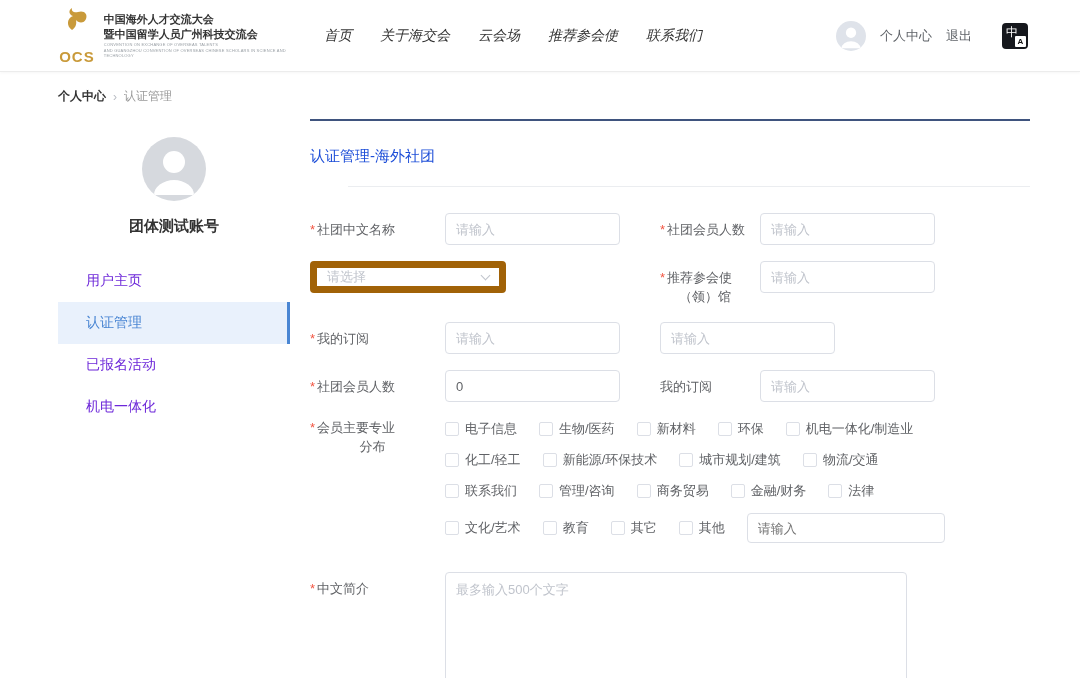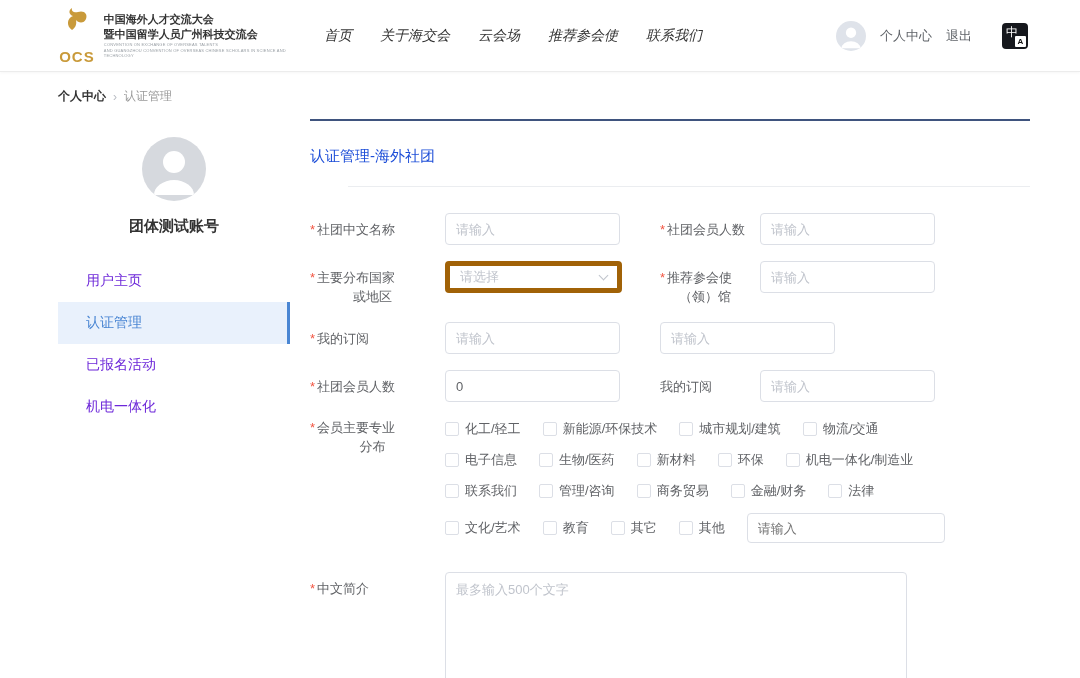--- a/index.html
+++ b/index.html
@@ -49,21 +49,21 @@
   .field { display:flex; align-items:flex-start; }
   .field.left { width:330px; margin-right:20px; flex:none; }
   .lbl { width:135px; flex:none; padding:0 10px 0 0; font-size:13px; color:#606266; padding-top:7px; }
   .field.right .lbl { width:100px; }
   .lbl .l1 { display:block; text-align:left; line-height:19px; }
   .lbl .l2 { display:block; text-align:center; line-height:19px; }
   .star { color:#f25643; font-style:normal; margin-right:2px; }
   input.ctl { width:175px; height:32px; border:1px solid #dcdfe6; border-radius:4px; padding:0 10px;
     font-size:13px; color:#606266; outline:none; background:#fff; font-family:inherit; }
   input.ctl::placeholder, textarea::placeholder { color:#c0c4cc; }
-  .select { width:177px; height:32px; border:5px solid #a16207; border-radius:4px; padding:0 10px;
+  .select { width:196px; height:32px; border:7px solid #a16207; border-radius:4px; padding:0 10px;
     display:flex; align-items:center; justify-content:space-between; cursor:pointer; background:#fff;text-align:center; }
   .select .ph { font-size:13px; color:#c0c4cc; }
   .chev { width:7px; height:7px; border-right:1.5px solid #c0c4cc; border-bottom:1.5px solid #c0c4cc;
     transform:rotate(45deg); margin-top:-4px; }
 
   
   .cb-group { padding-top:7px; width:490px; }
   .cb-row { display:flex; gap:22px; margin-bottom:13px; align-items:center; flex-wrap:nowrap; }
   .cb-item { display:inline-flex; align-items:center; font-size:13px; color:#606266; cursor:pointer; white-space:nowrap; }
   .cb-box { width:14px; height:14px; border:1px solid #dcdfe6; border-radius:2px; background:#fff; margin-right:6px; flex:none; }
@@ -154,24 +154,20 @@
         <div class="field right">
           <label class="lbl">
             <span class="l1"><i class="star">*</i><span>社团会员人数</span></span>
           </label>
           <input class="ctl" placeholder="请输入" style="">
         </div>
       </div>
 
       <div class="frow">
         <div class="field left">
-          <label class="lbl">
-            <span class="l1"><i class="star">*</i><span>主要分布国家</span></span>
-            <span class="l2">或地区</span>
-          </label>
           <div class="select">
             <span class="ph">请选择</span>
             <span class="chev"></span>
           </div>
         </div>
         <div class="field right">
           <label class="lbl">
             <span class="l1"><i class="star">*</i><span>推荐参会使</span></span>
             <span class="l2">（领）馆</span>
           </label>
@@ -208,55 +204,55 @@
 
       <div class="frow">
         <label class="lbl" style="padding-top:0;">
           <span class="l1"><i class="star">*</i><span>会员主要专业</span></span>
           <span class="l2">分布</span>
         </label>
         <div class="cb-group" style="padding-top:2px;">
           <div class="cb-row">
             <label class="cb-item">
                 <span class="cb-box"></span>
+                <span>电子信息</span>
+              </label>
+            <label class="cb-item">
+                <span class="cb-box"></span>
+                <span>生物/医药</span>
+              </label>
+            <label class="cb-item">
+                <span class="cb-box"></span>
+                <span>新材料</span>
+              </label>
+            <label class="cb-item">
+                <span class="cb-box"></span>
+                <span>环保</span>
+              </label>
+            <label class="cb-item">
+                <span class="cb-box"></span>
+                <span>机电一体化/制造业</span>
+              </label>
+          </div>
+          <div class="cb-row">
+            <label class="cb-item">
+                <span class="cb-box"></span>
                 <span>化工/轻工</span>
               </label>
             <label class="cb-item">
                 <span class="cb-box"></span>
                 <span>新能源/环保技术</span>
               </label>
             <label class="cb-item">
                 <span class="cb-box"></span>
                 <span>城市规划/建筑</span>
               </label>
             <label class="cb-item">
                 <span class="cb-box"></span>
                 <span>物流/交通</span>
-              </label>
-          </div>
-          <div class="cb-row">
-            <label class="cb-item">
-                <span class="cb-box"></span>
-                <span>电子信息</span>
-              </label>
-            <label class="cb-item">
-                <span class="cb-box"></span>
-                <span>生物/医药</span>
-              </label>
-            <label class="cb-item">
-                <span class="cb-box"></span>
-                <span>新材料</span>
-              </label>
-            <label class="cb-item">
-                <span class="cb-box"></span>
-                <span>环保</span>
-              </label>
-            <label class="cb-item">
-                <span class="cb-box"></span>
-                <span>机电一体化/制造业</span>
               </label>
           </div>
           <div class="cb-row">
             <label class="cb-item">
                 <span class="cb-box"></span>
                 <span>联系我们</span>
               </label>
             <label class="cb-item">
                 <span class="cb-box"></span>
                 <span>管理/咨询</span>

